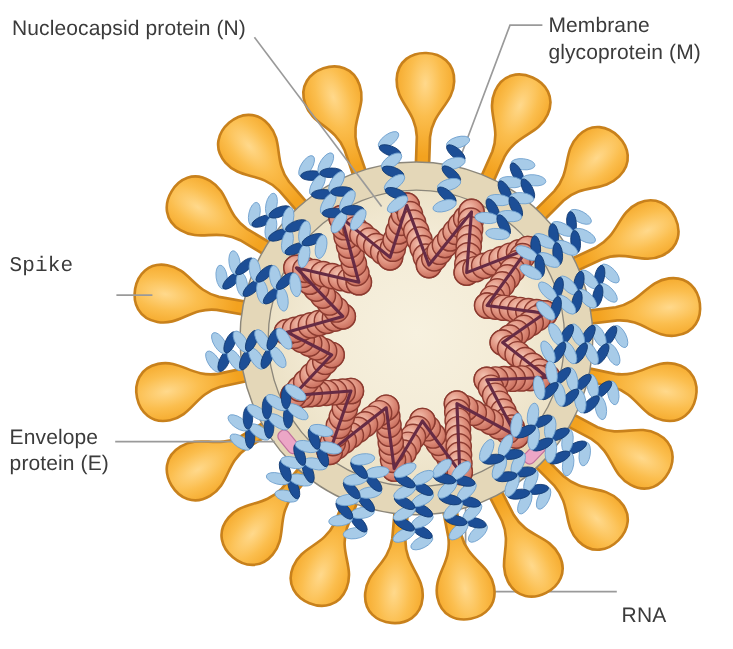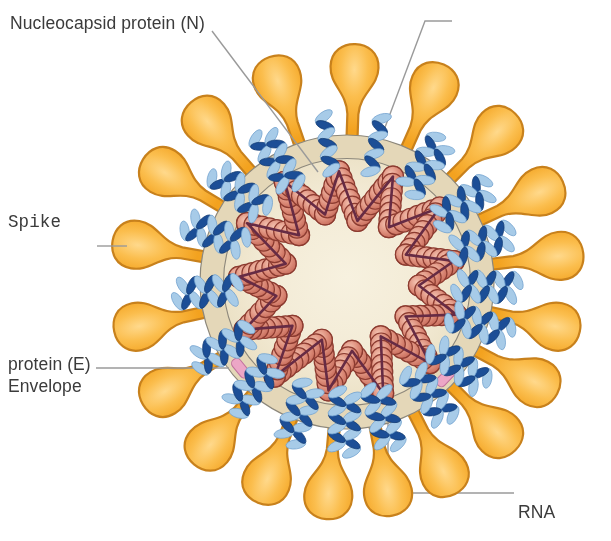--- a/index.html
+++ b/index.html
@@ -558,26 +558,30 @@
           <ellipse cx="7.5" cy="21" rx="9.5" ry="4" transform="rotate(28 7.5 21)" fill="#1C4E96" stroke="#123B73" stroke-width="0.7"></ellipse>
           <ellipse cx="7.5" cy="30" rx="10" ry="4.6" transform="rotate(-28 7.5 30)" fill="#A7CBE8" stroke="#6FA0CE" stroke-width="0.7"></ellipse>
         </g>
       </g>
     </svg>
 
   <div class="label" style="left:10px;top:12px;">
     <span>Nucleocapsid protein (N)</span>
   </div>
 
+  <div class="label" style="left:457px;top:10px;">
+    <span>Membrane</span>
+    <span>glycoprotein (M)</span>
+  </div>
 
   <div class="label" style="left:8px;top:211px;font-family:Liberation Mono, monospace;">
     <span>Spike</span>
   </div>
 
   <div class="label" style="left:8px;top:353px;">
+    <span>Envelope</span>
     <span>protein (E)</span>
-    <span>Envelope</span>
   </div>
 
   <div class="label" style="left:518px;top:501px;">
     <span>RNA</span>
   </div>
 </div>
 
 </body></html>

